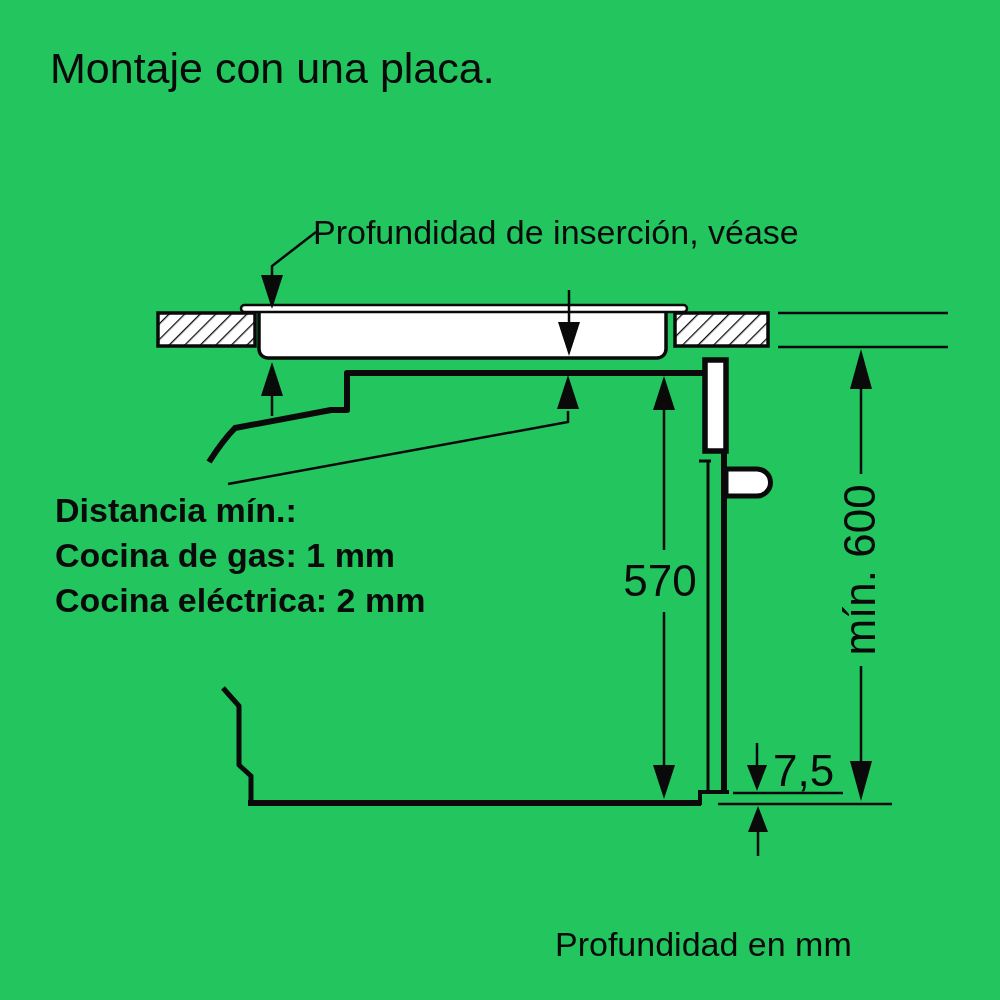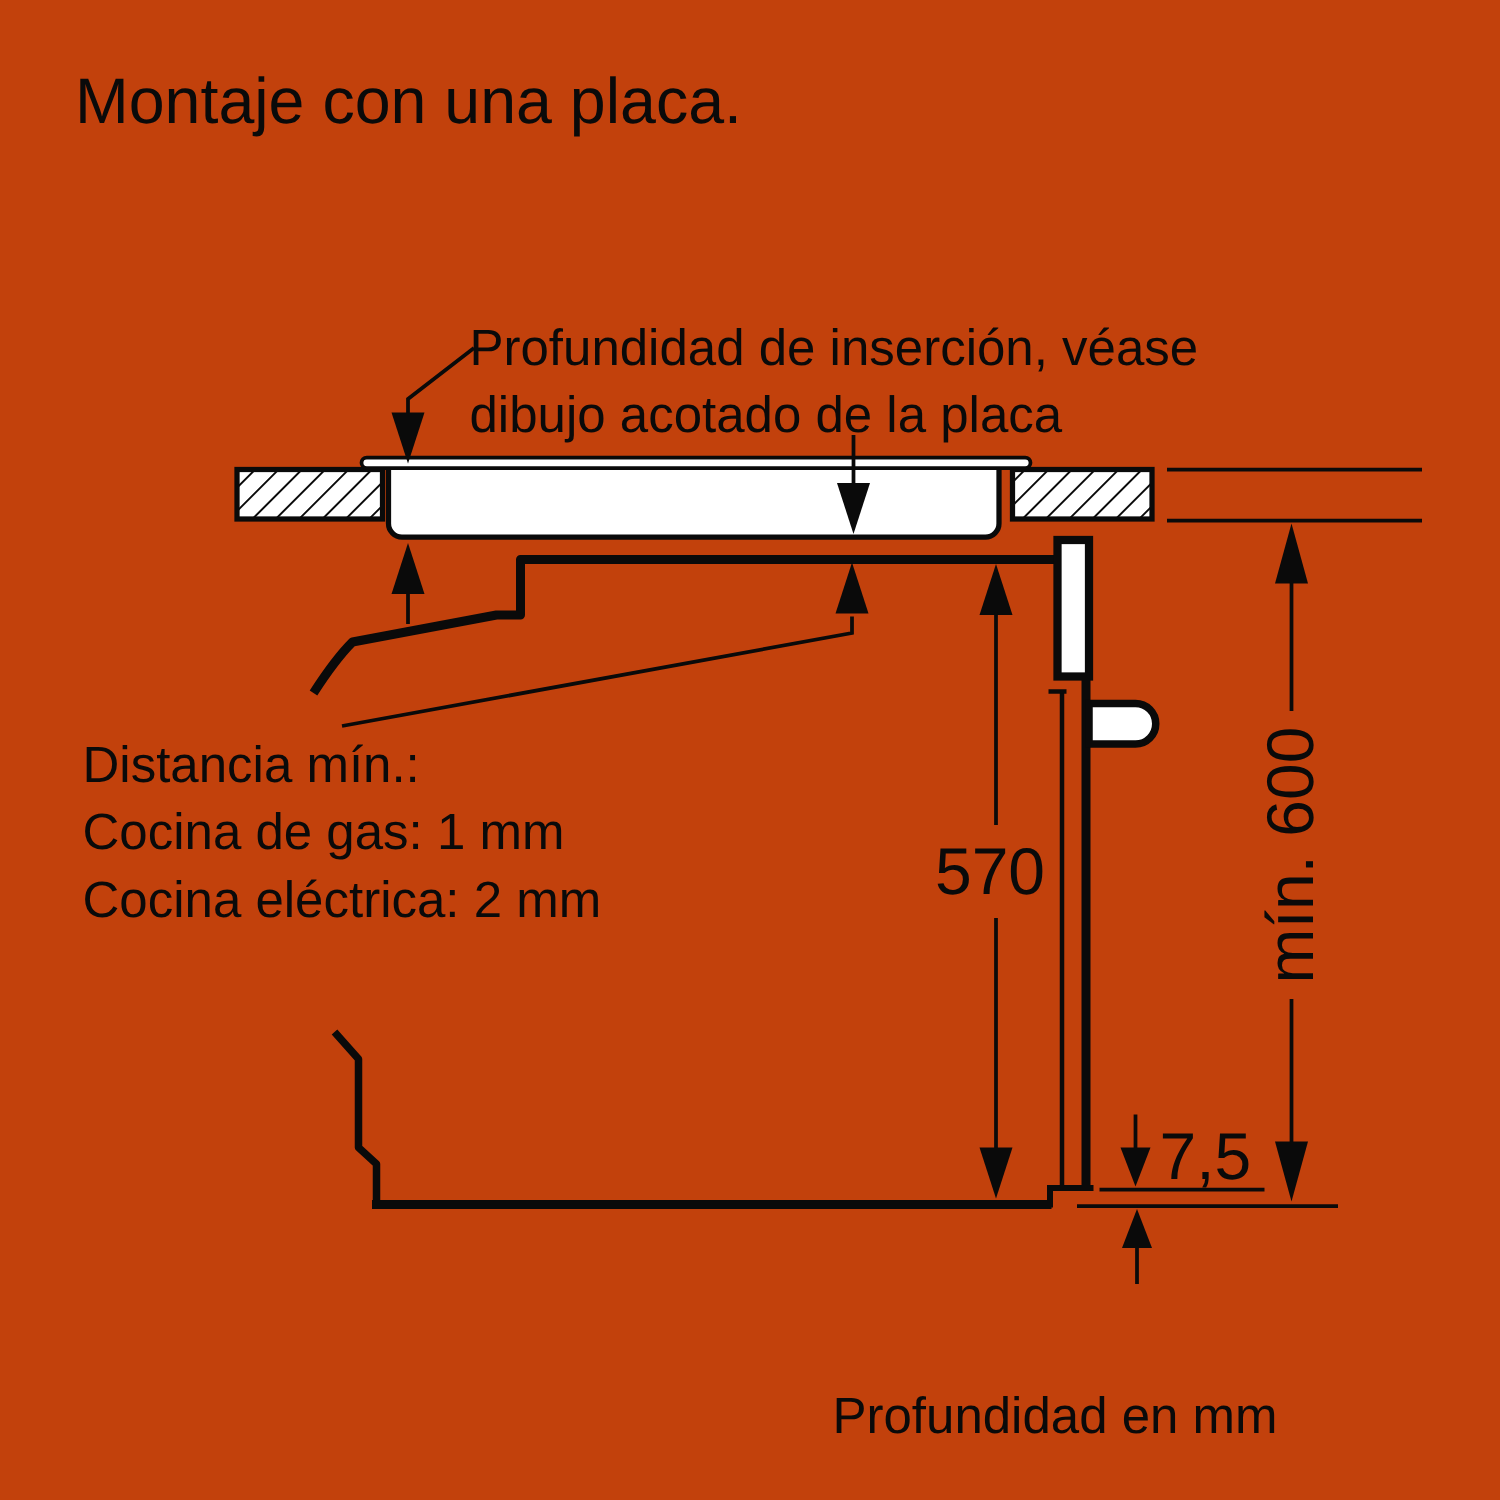--- a/index.html
+++ b/index.html
@@ -1,38 +1,37 @@
 <!DOCTYPE html>
 <html><head>
 <meta charset="utf-8">
 <style>
   html,body{margin:0;padding:0;background:#fff;}
   #canvas{
-    position:relative;width:1000px;height:1000px;background:#c2410c;
+    position:relative;width:1000px;height:1000px;background:#22c55e;
     font-family:"Liberation Sans", sans-serif;color:#000;overflow:hidden;
   }
   .label{position:absolute;font-size:34px;line-height:45px;white-space:nowrap;color:#0a0a0a;}
   .title{font-size:43px;}
   .label div{white-space:nowrap;}
   svg{position:absolute;left:0;top:0;}
   svg text{font-family:"Liberation Sans", sans-serif;fill:#0a0a0a;}
 </style>
 </head>
 <body>
 
 <div id="canvas">
 
   <div class="label title" style="left:50px;top:46px;">Montaje con una placa.</div>
 
   <div class="label" style="left:313px;top:210px;">
     <div>Profundidad de inserción, véase</div>
-    <div>dibujo acotado de la placa</div>
   </div>
 
-  <div class="label" style="left:55px;top:488px;">
+  <div class="label" style="left:55px;top:488px;font-weight:bold;">
     <div>Distancia mín.:</div>
     <div>Cocina de gas: 1 mm</div>
     <div>Cocina eléctrica: 2 mm</div>
   </div>
 
   <div class="label" style="left:555px;top:922px;">Profundidad en mm</div>
 
   <svg width="1000" height="1000" viewBox="0 0 1000 1000">
     <defs>
       <pattern id="hatch" width="11" height="11" patternUnits="userSpaceOnUse" patternTransform="rotate(45)">

